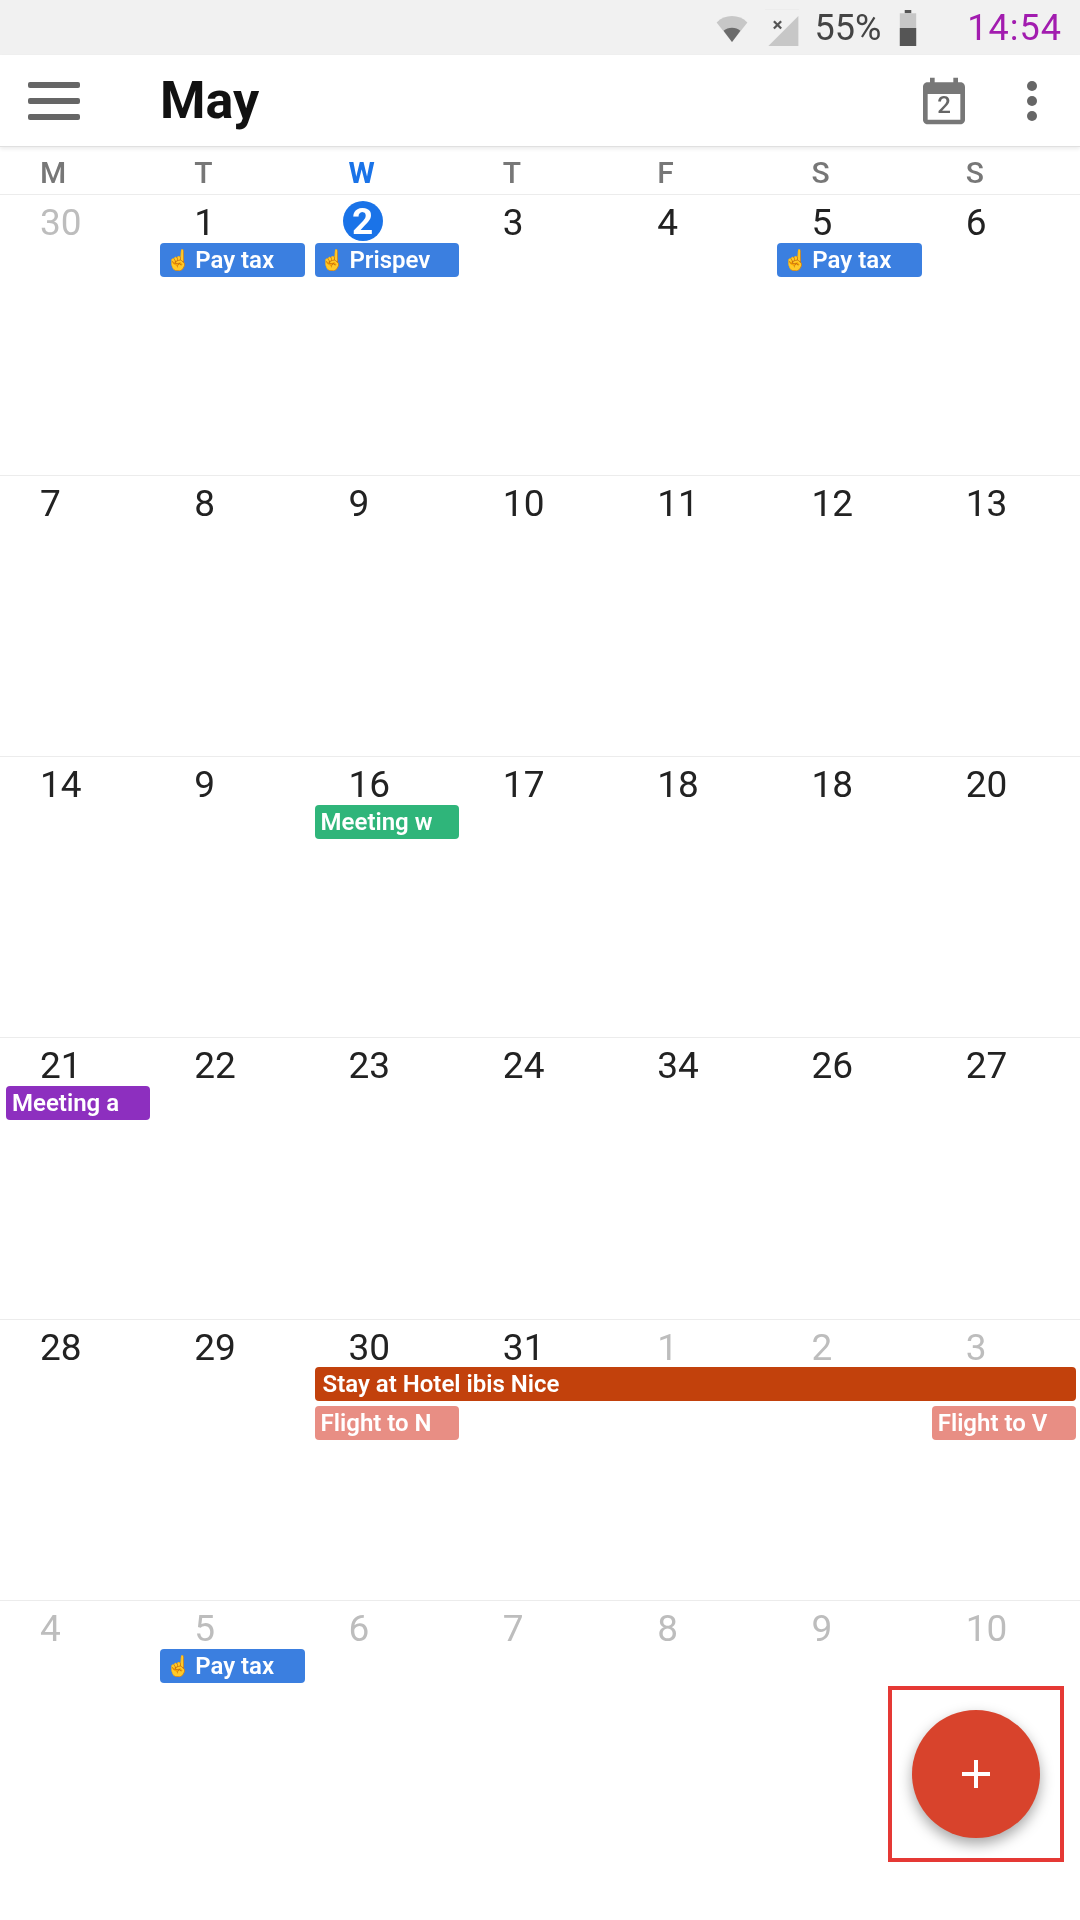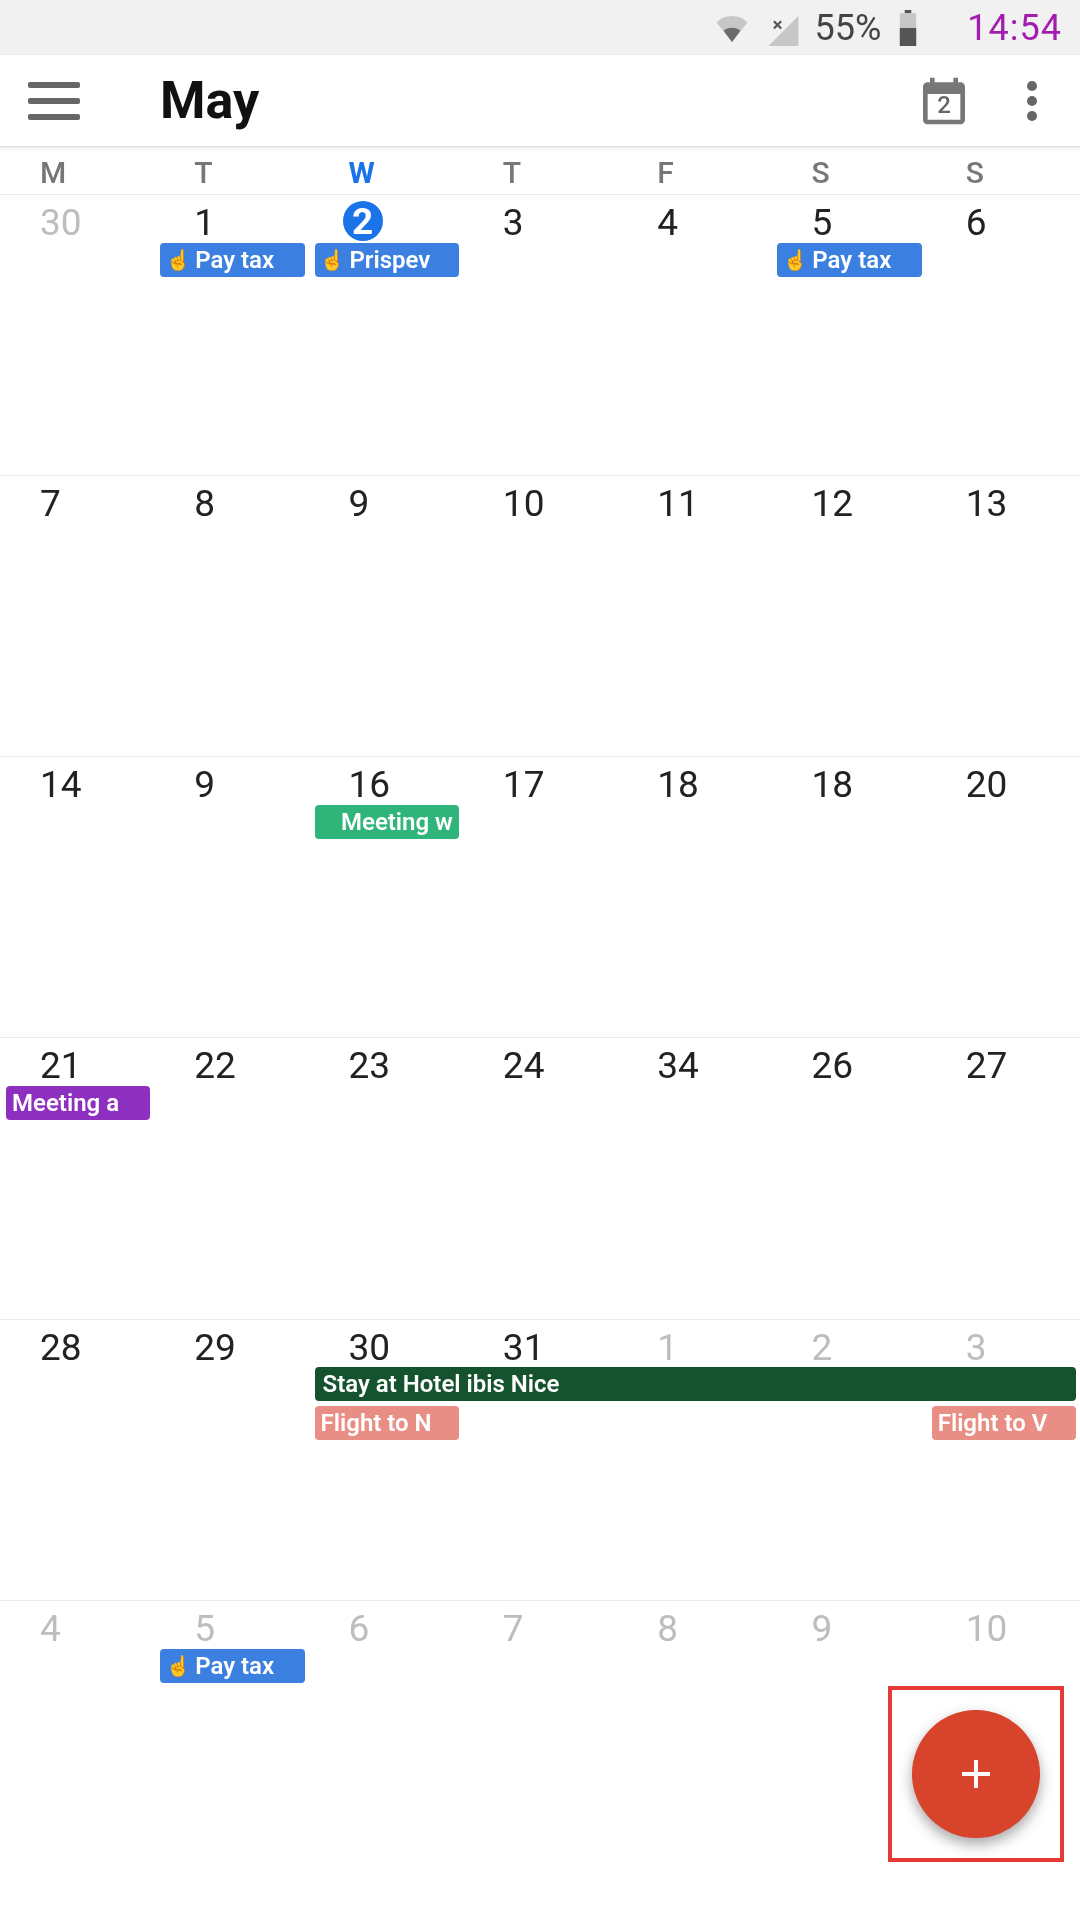--- a/index.html
+++ b/index.html
@@ -31,27 +31,27 @@
   .grid { display: grid; grid-template-columns: repeat(7,1fr); grid-template-rows: repeat(6, 1fr); height: calc(1920px - 55px - 128px - 50px); }
   .cell { border-top: 1px solid #ececec; position: relative; padding: 6px 0 0 0; overflow: hidden; }
   .date { font-size: 37px; color: #222; padding-left: 40px; font-weight: 400; }
   .date.gray { color: #bdbdbd; }
   .date.today { display: inline-flex; align-items: center; justify-content: center; width: 40px; height: 40px; border-radius: 50%; background: #1a73e8; color: #fff; margin-left: 34px; font-weight:700; padding-left:0; }
 
   .chips { position: absolute; left: 6px; right: 4px; top: 48px; display: flex; flex-direction: column; gap: 4px; }
   .chip { height: 34px; border-radius: 4px; color: #fff; font-size: 24px; font-weight: 600; line-height: 34px; padding: 0 6px; white-space: nowrap; overflow: hidden; display: flex; align-items: center; gap: 4px; }
   .chip .hand { font-size: 20px; line-height: 1; }
   .chip.blue   { background: #3b7fe0; }
-  .chip.green  { background: #2fb57a; justify-content: flex-end; }
+  .chip.green  { background: #2fb57a; }
   .chip.purple { background: #8d2fbf; }
   .chip.salmon { background: #e88e84; }
   
   .overlay-row { position: absolute; left:0; right:0; pointer-events:none; }
   .overlay-chip { position:absolute; height:34px; border-radius:4px; color:#fff; font-size:24px; font-weight:600; line-height:34px; padding:0 8px; overflow:hidden; white-space:nowrap; pointer-events:auto; }
-  .overlay-chip.salmon { background:#14532d; }
+  .overlay-chip.salmon { background:#c2410c; }
 
   
   .fab-frame { position: absolute; right: 16px; bottom: 58px; width: 176px; height: 176px; border: 4px solid #e53935; display:flex; align-items:center; justify-content:center; }
   .fab { width: 128px; height: 128px; border-radius: 50%; background: #d8432c; box-shadow: 0 6px 14px rgba(0,0,0,0.35); display:flex; align-items:center; justify-content:center; cursor:pointer; }
   .fab svg { width: 48px; height: 48px; }
 
   .cal-wrap { position: relative; }
 </style>
 </head>
 <body>

